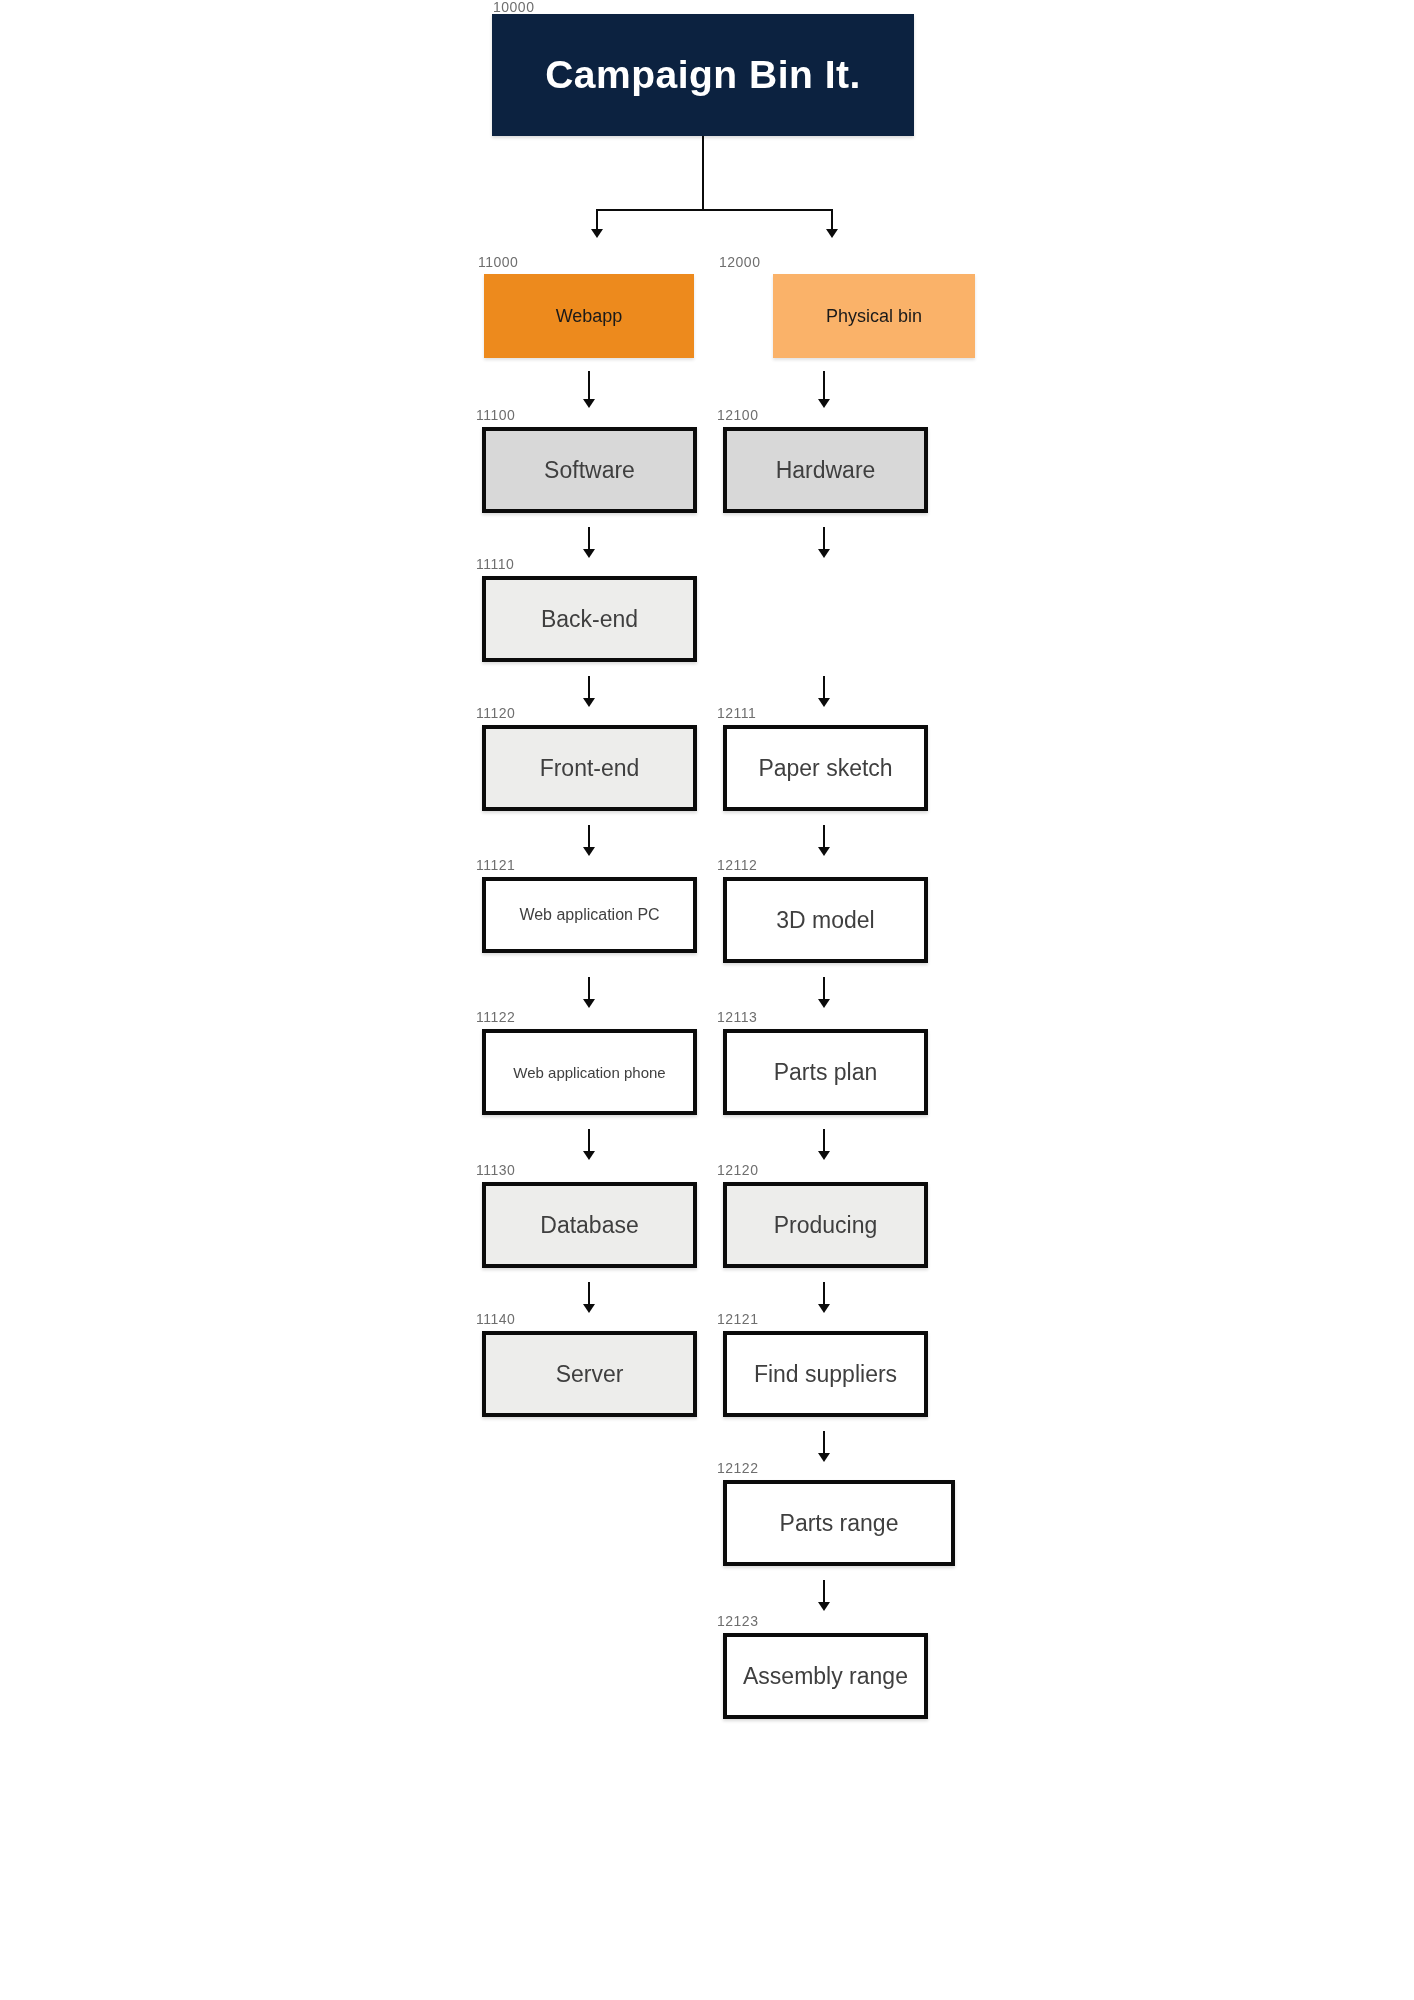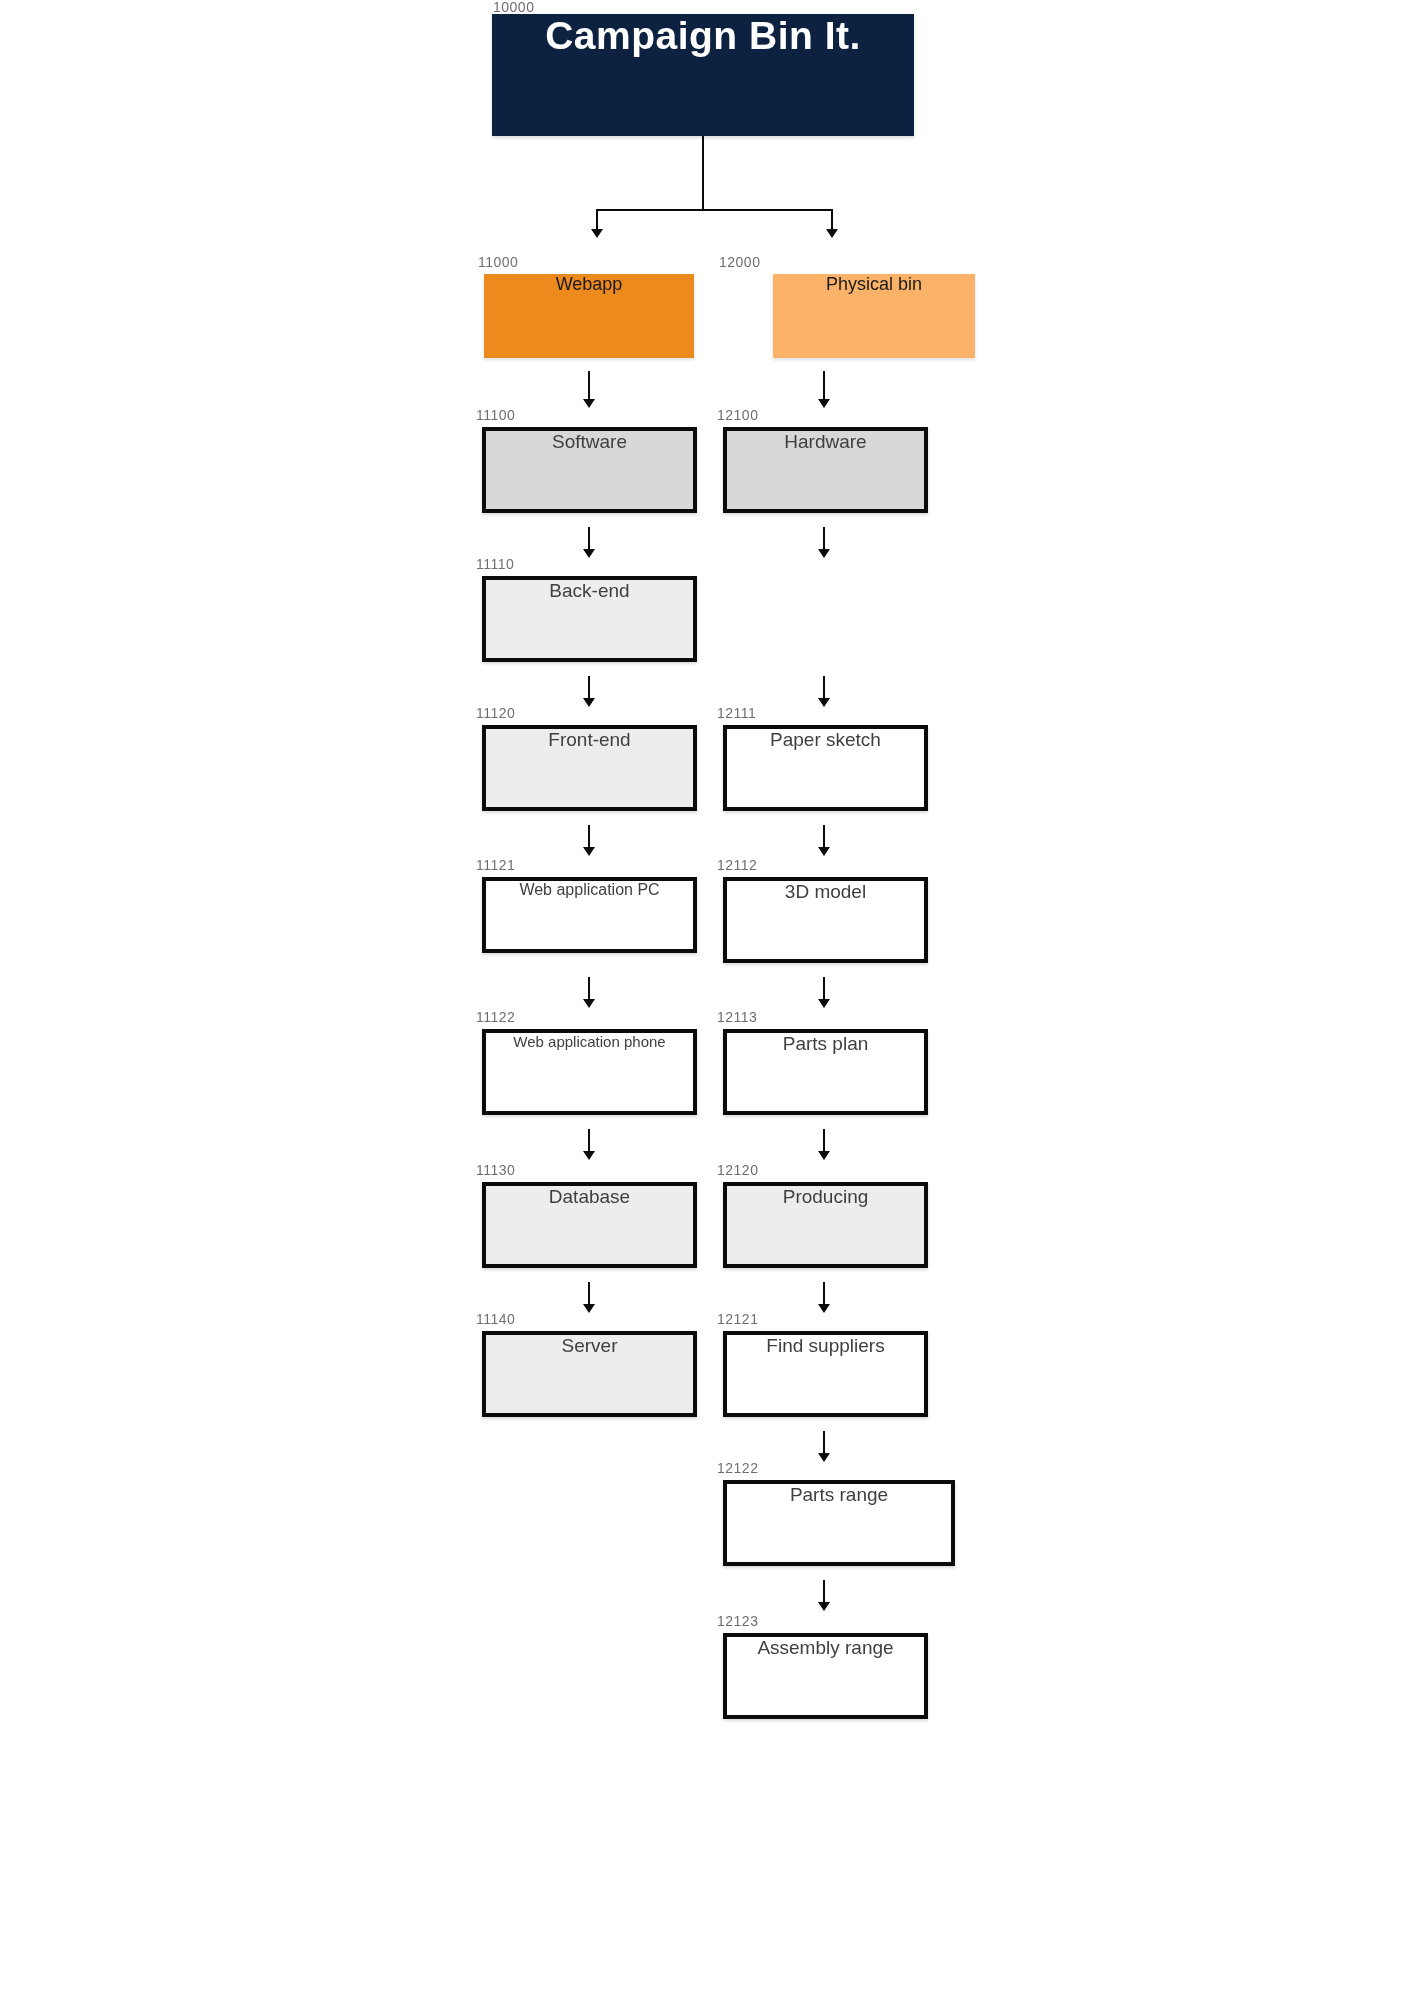--- a/index.html
+++ b/index.html
@@ -8,27 +8,27 @@
     font-family:"Liberation Sans","DejaVu Sans",sans-serif;overflow:hidden;
   }
   .cell{position:absolute;border-radius:17px;}
   .wbs-id{
     position:absolute;top:-20px;left:-6px;
     font-size:14px;line-height:16px;color:var(--id-text,#6E6E6E);letter-spacing:.5px;
     white-space:nowrap;
   }
   .box{
     width:100%;height:100%;box-sizing:border-box;
-    display:flex;justify-content:center;text-align:center;
+    display:flex;align-items:center;justify-content:center;text-align:center;
   }
   .bordered{border:4px solid var(--border,#0B0B0B);box-shadow:0 2px 3px rgba(0,0,0,.15);}
   .lvl1{background:var(--level1-fill,#D8D8D8);}
   .lvl2{background:var(--level2-fill,#EDEDEB);}
   .lvl3{background:var(--level3-fill,#FFFFFF);}
-  .node-label{font-size:19px;color:var(--node-text,#3F3F3F);}
+  .node-label{font-size:23px;color:var(--node-text,#3F3F3F);}
   .sz-s{font-size:16px;}
   .sz-xs{font-size:15px;}
   .root-box{
     background:var(--root-fill,#0C2240);color:var(--root-text,#FFFFFF);
     font-weight:bold;font-size:39px;letter-spacing:.5px;
     box-shadow:0 2px 3px rgba(0,0,0,.15);
   }
   .branch-box{
     font-weight:normal;font-size:18px;color:var(--branch-text,#1A1A1A);
     box-shadow:0 2px 3px rgba(0,0,0,.12);

